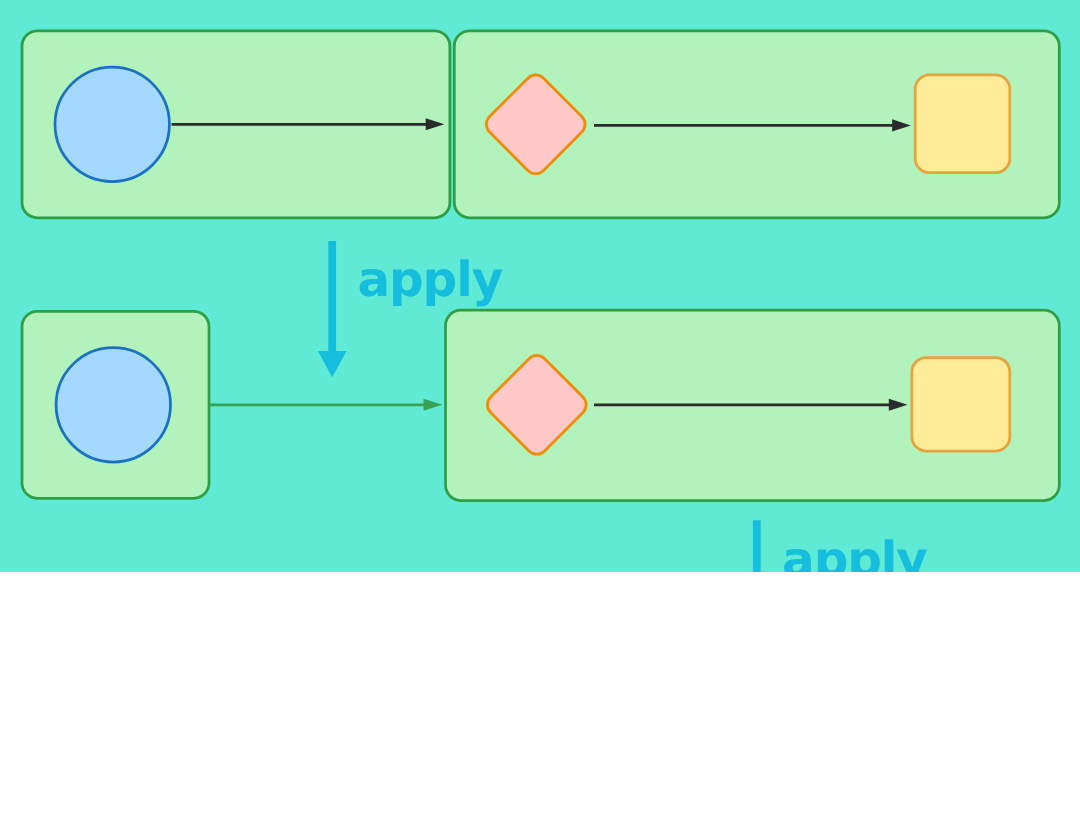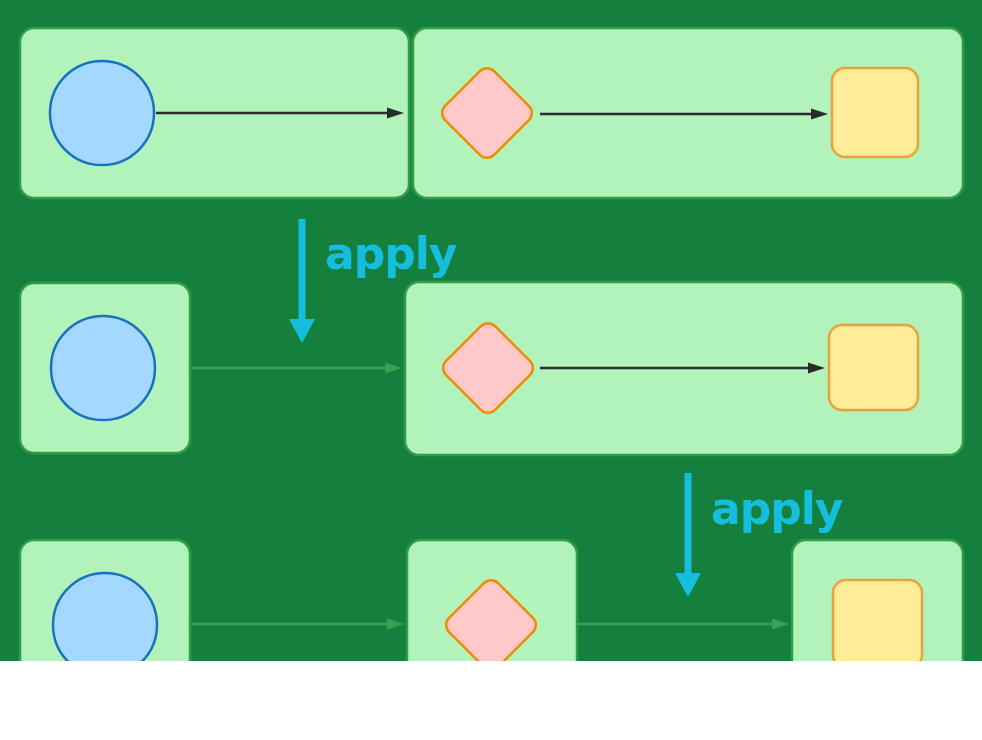--- a/index.html
+++ b/index.html
@@ -2,23 +2,23 @@
 <html><head>
 <meta charset="utf-8">
 <style>
   html, body {
     margin: 0;
     padding: 0;
     background: #ffffff;
   }
   .stage {
     width: 982px;
-    height: 661px;
+    height: 520px;
     position: relative;
-    background: #15803d;
+    background: #5eead4;
     overflow: hidden;
   }
   svg text.apply-label {
     font-family: "DejaVu Sans", "Liberation Sans", sans-serif;
     font-weight: bold;
     letter-spacing: -1px;
   }
 </style>
 </head>
 <body>

